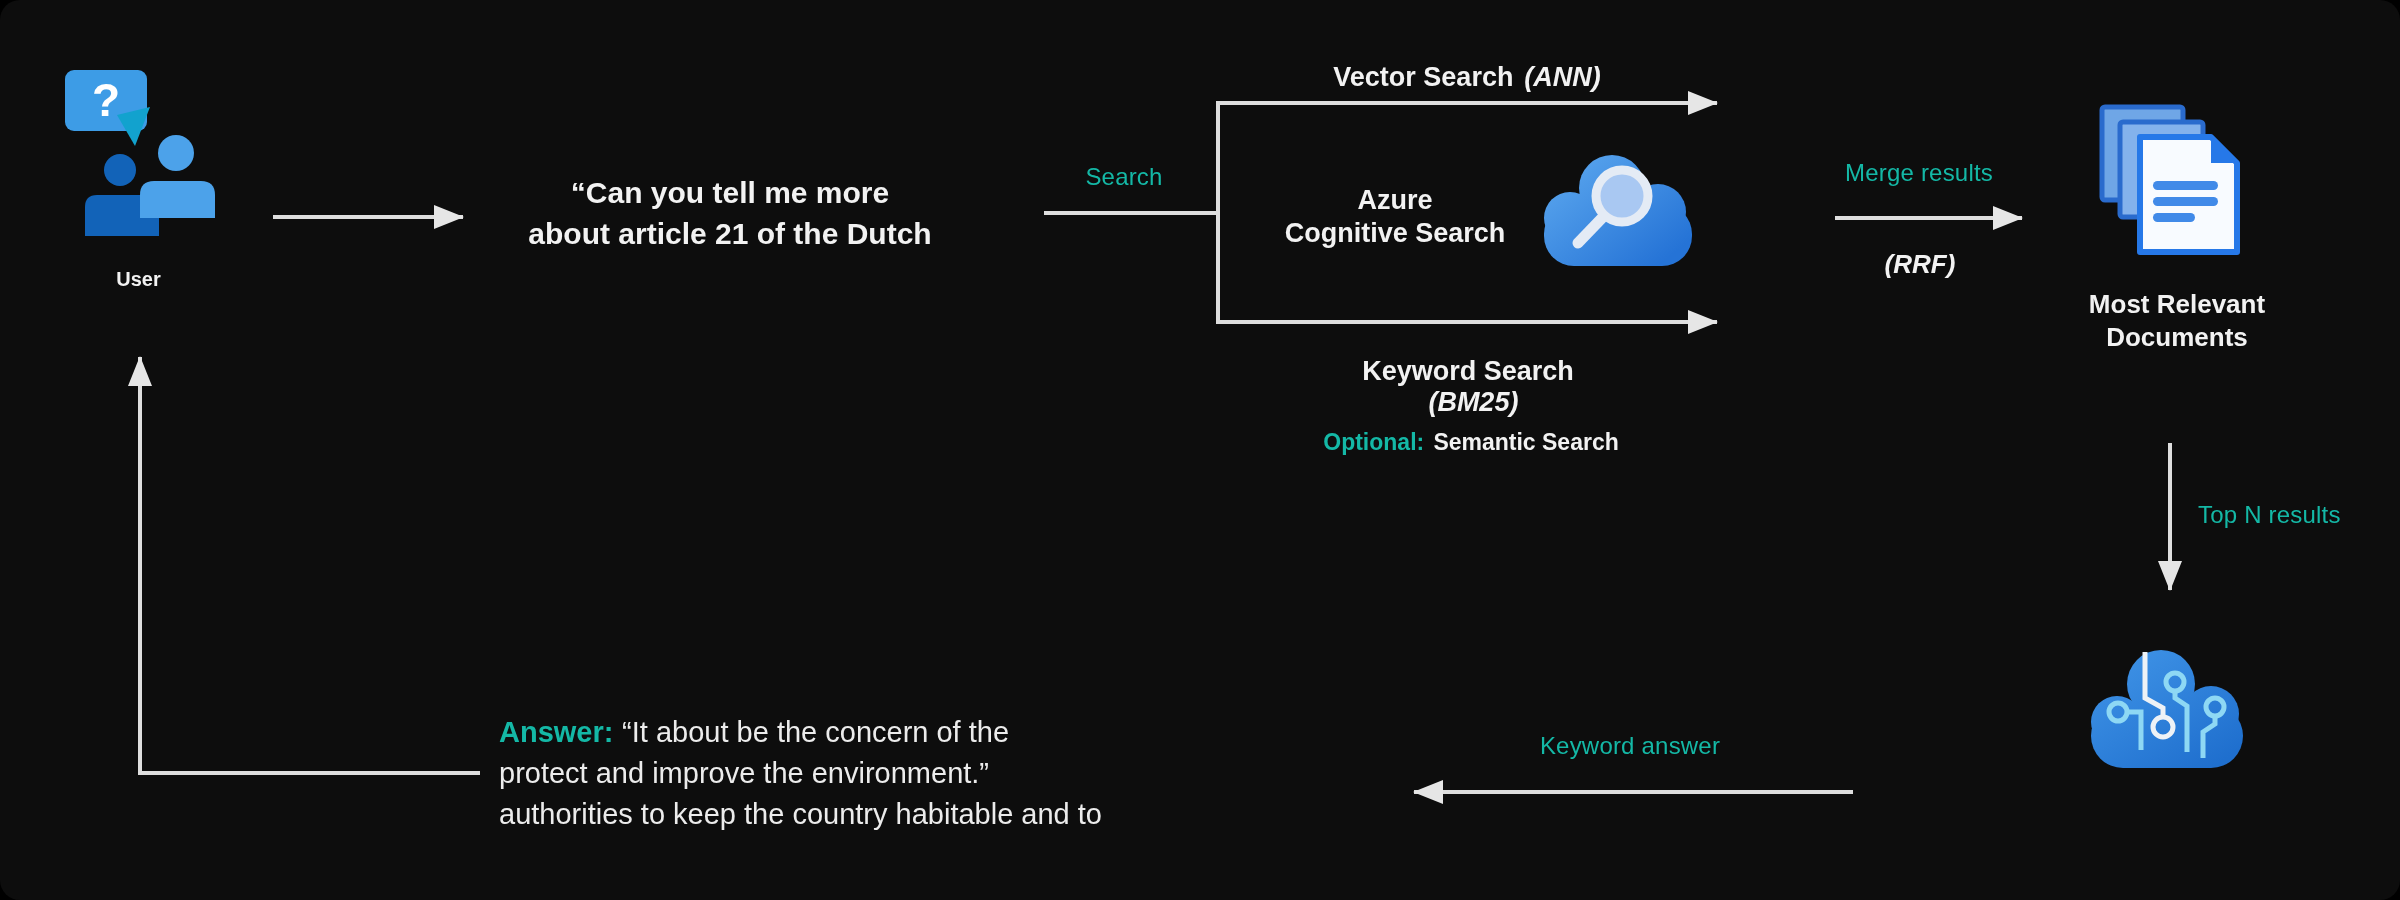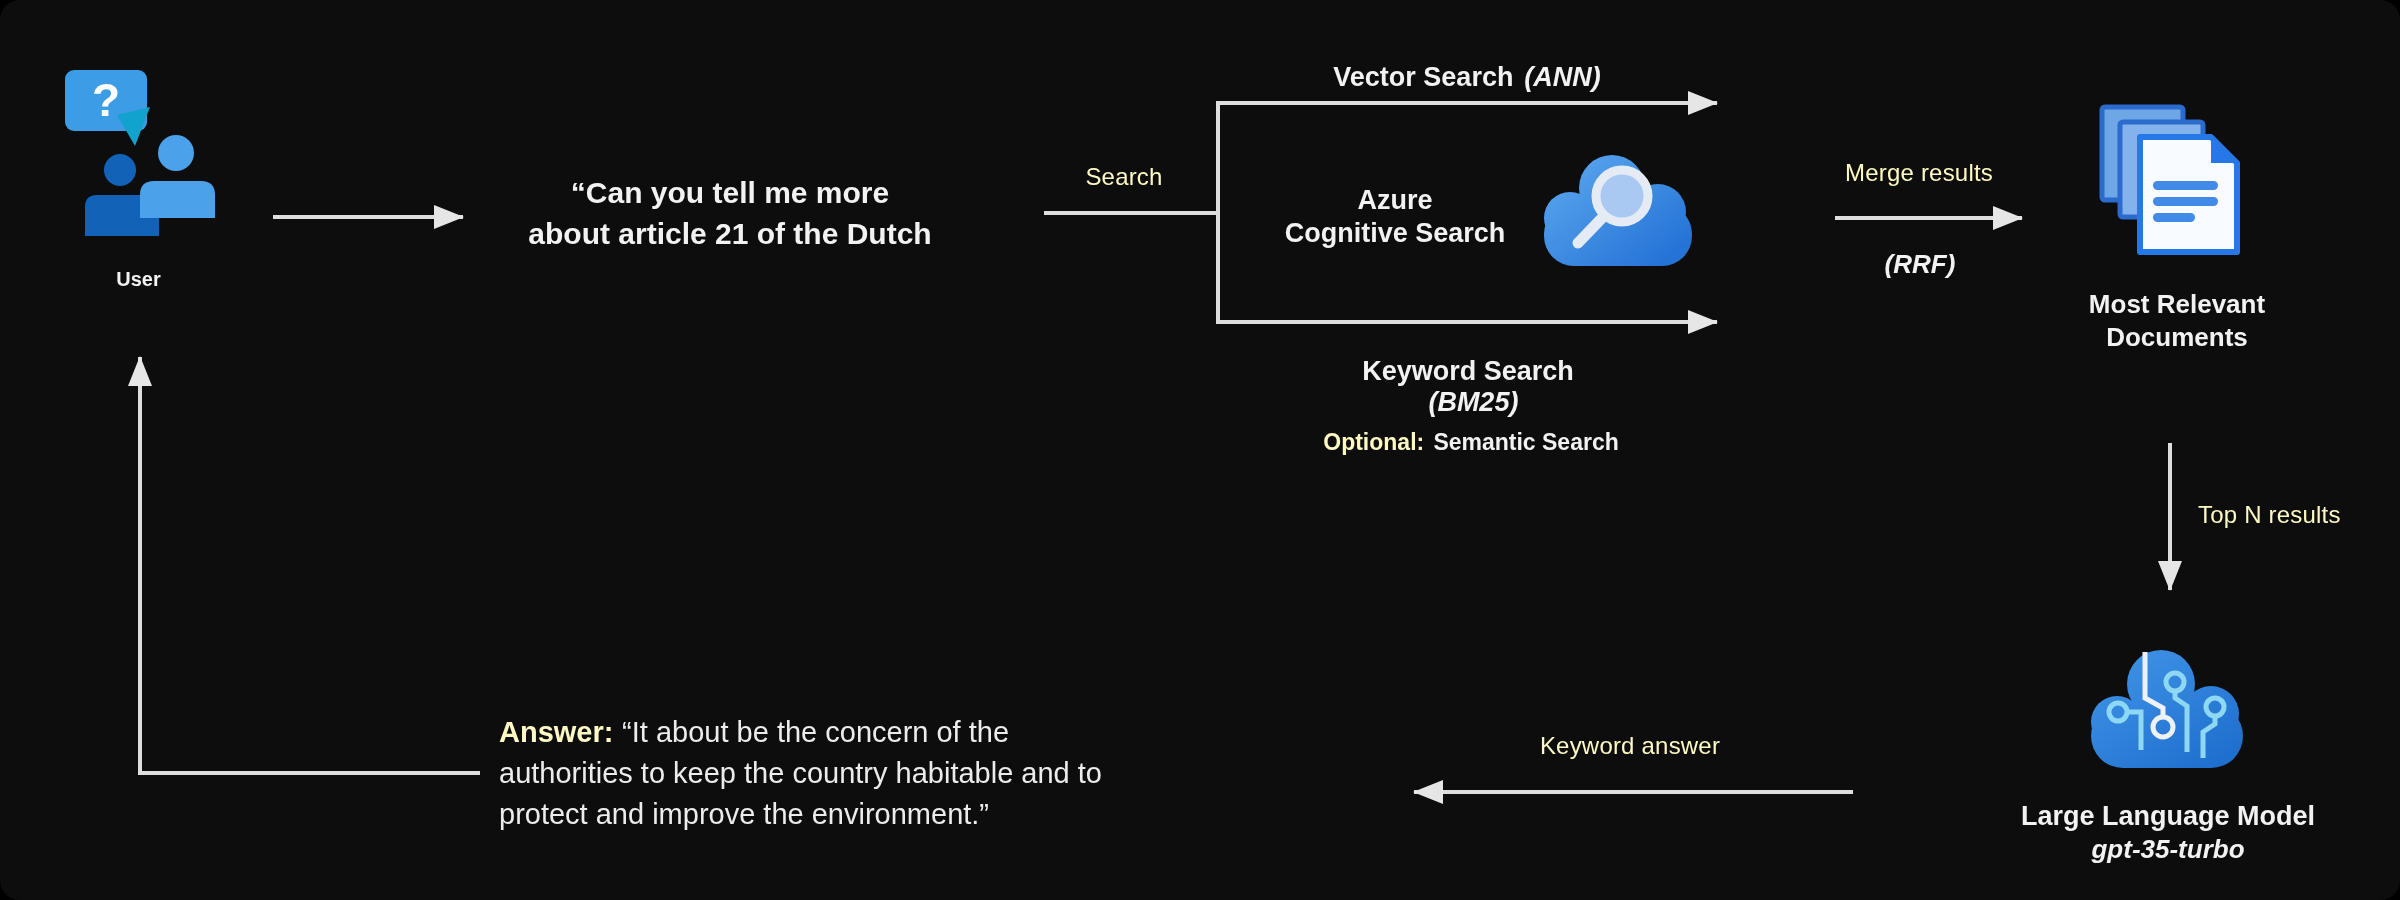--- a/index.html
+++ b/index.html
@@ -3,21 +3,21 @@
 <meta charset="utf-8">
 <style>
   html,body{margin:0;padding:0;background:#000;}
   .stage{
     position:relative;width:2400px;height:900px;overflow:hidden;
     background:#0d0d0d;border-radius:20px;
     font-family:"Liberation Sans", sans-serif;color:#f2f2f2;
   }
   .abs{position:absolute;}
   .center{text-align:center;}
-  .cyan{color:#fef9c3;}
+  .cyan{color:#14b8a6;}
   .bold{font-weight:700;}
   .it{font-style:italic;}
   .small-lbl{font-size:24px;font-weight:400;letter-spacing:.2px;}
   .node-lbl{font-weight:700;}
   .question{font-size:30px;font-weight:700;line-height:41px;}
   .answer{font-size:29px;font-weight:400;line-height:41px;color:#ececec;}
   .answer .ans-label{font-weight:700;}
   .gap{display:inline-block;margin-left:.4em;}
   svg{display:block;}
 </style>
@@ -134,28 +134,24 @@
       <path d="M62,14 V60 L80,70 V78" stroke="#eef2f6"></path>
       <circle cx="80" cy="89" r="10" stroke="#eef2f6"></circle>
       <circle cx="92" cy="44" r="9" stroke="#8ed8f4"></circle>
       <path d="M92,53 V60 L104,68 V114" stroke="#8ed8f4"></path>
       <circle cx="132" cy="69" r="9" stroke="#8ed8f4"></circle>
       <path d="M132,78 V86 L120,94 V120" stroke="#8ed8f4"></path>
       <circle cx="35" cy="74" r="9" stroke="#8ed8f4"></circle>
       <path d="M44,74 H58 V112" stroke="#8ed8f4"></path>
     </g>
   </svg>
-  <div class="abs center" style="left:1998px;top:800px;width:340px;font-size:27px;line-height:33px;">
-    <div class="bold">Large Language Model</div>
-    <div class="bold it" style="font-size:26px;">gpt-35-turbo</div>
-  </div>
 
   <div class="abs small-lbl cyan center" style="left:1520px;top:732px;width:220px;">Keyword answer</div>
 
   <div class="abs answer" style="left:499px;top:712px;width:820px;">
     <div>
       <span class="ans-label cyan">Answer:</span><span class="gap" style="margin-left:.3em;">“It about be the concern of the</span>
     </div>
+    <div>protect and improve the environment.”</div>
     <div>authorities to keep the country habitable and to</div>
-    <div>protect and improve the environment.”</div>
   </div>
 
 </div>
 
 </body></html>

